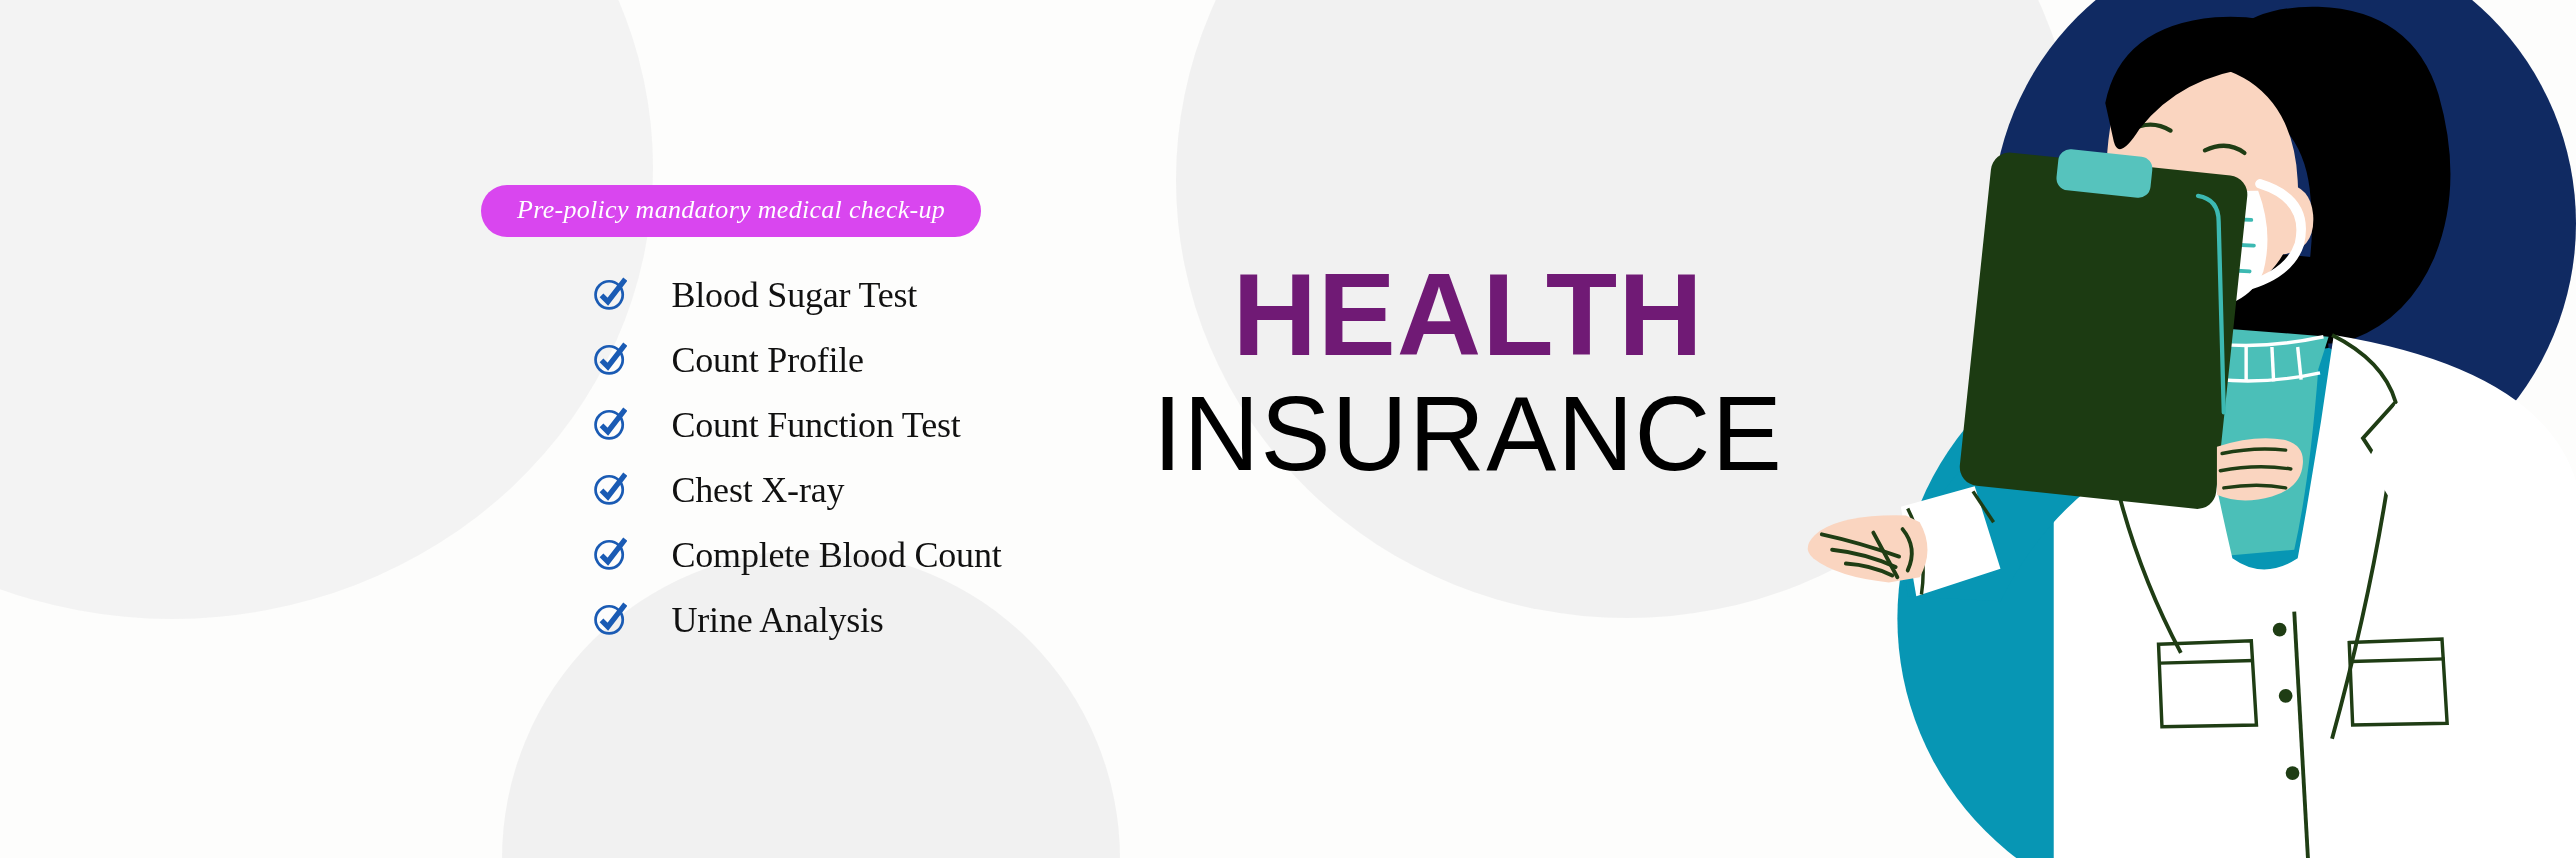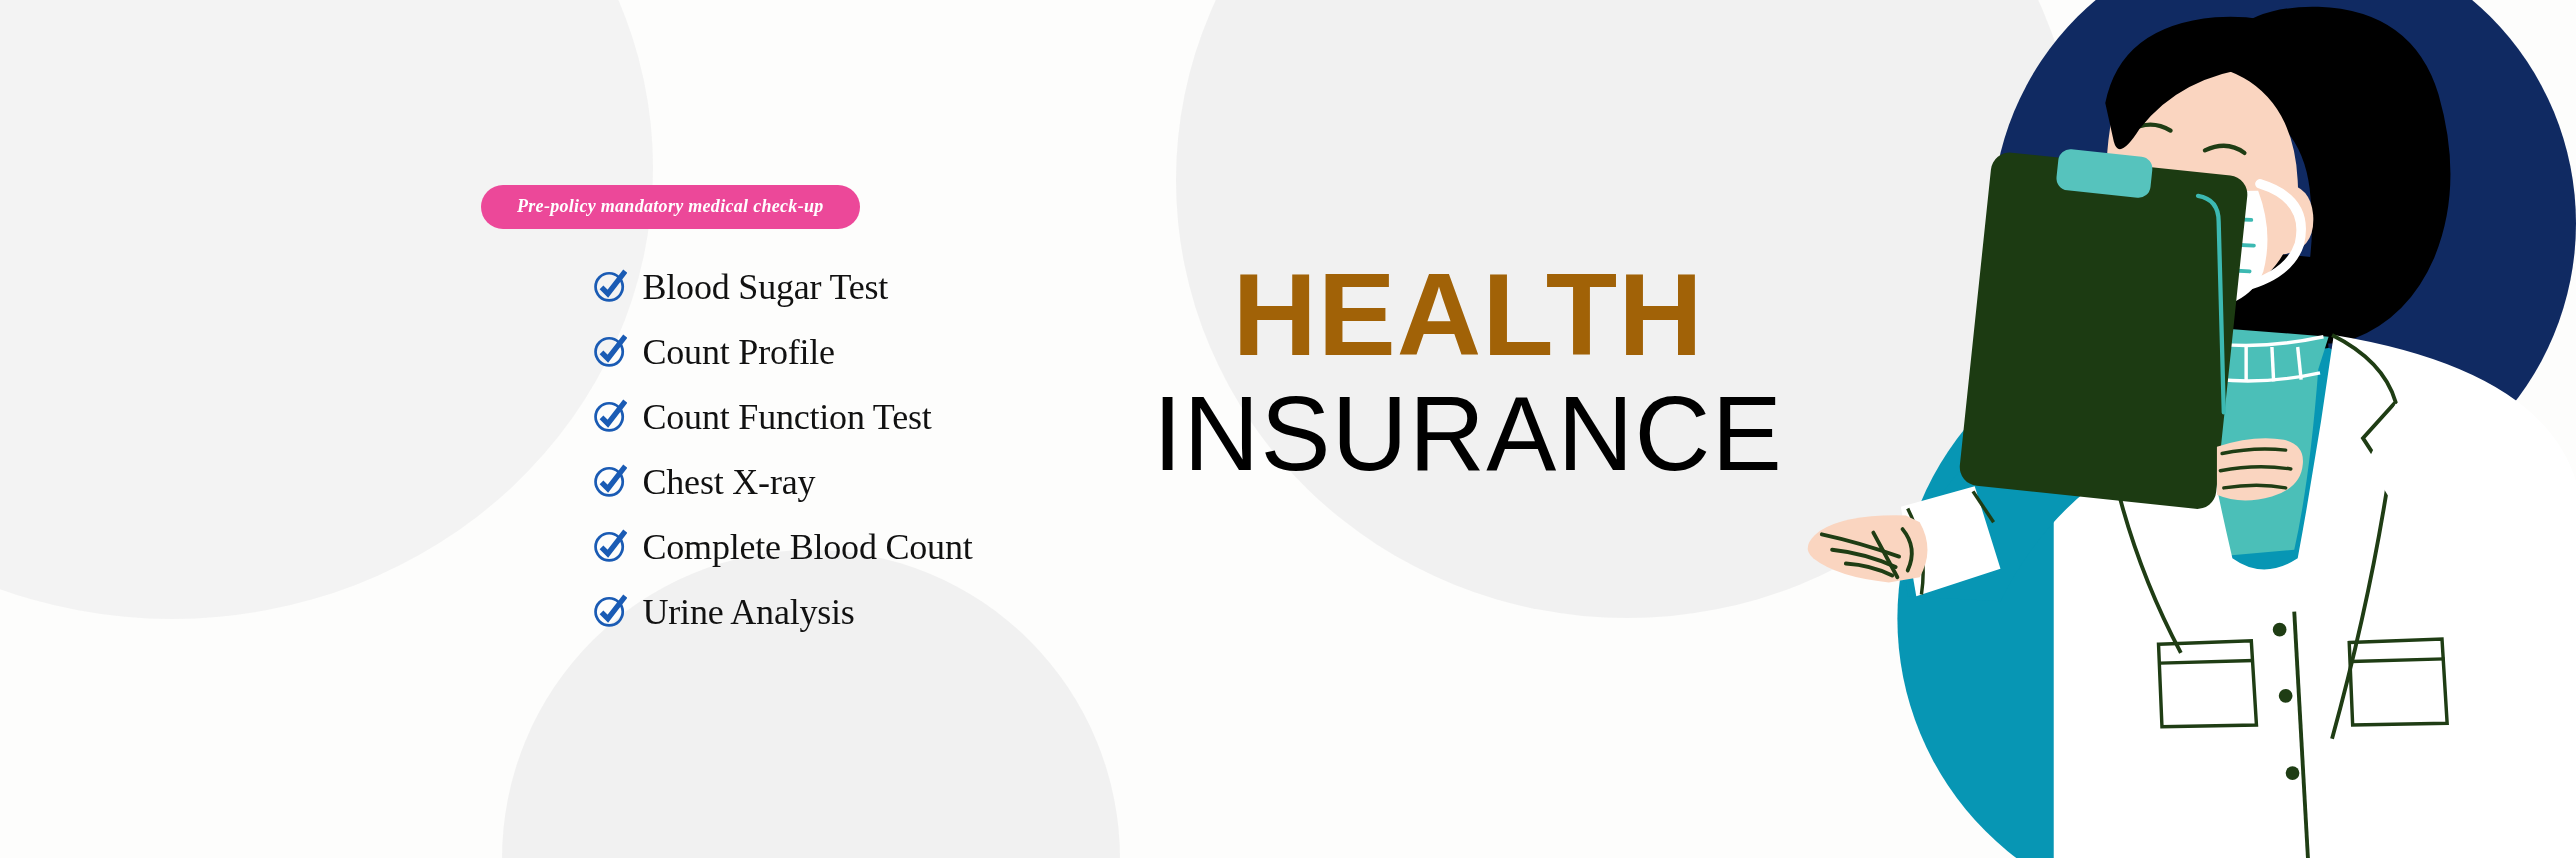--- a/index.html
+++ b/index.html
@@ -49,28 +49,28 @@
 
   
   .left-col {
     position: absolute;
     left: 481px;
     top: 185px;
     width: 635px;
   }
   .badge {
     display: inline-block;
-    background: #ec4899;
+    background: #d946ef;
     color: #ffffff;
     border-radius: 34px;
     padding: 12px 36px 13.7px 36px;
     font-family: "Liberation Serif", serif;
     font-style: italic;
-    font-weight: bold;
-    font-size: 18px;
+    font-weight: normal;
+    font-size: 26px;
     letter-spacing: 0.3px;
     white-space: nowrap;
     line-height: 1;
   }
 
   .check-list {
     list-style: none;
     margin: 26px 0 0 0;
     padding: 0;
   }
@@ -89,36 +89,37 @@
     position: relative;
     top: -1.7px;
   }
   .check-label {
     font-family: "Liberation Serif", serif;
     font-size: 36px;
     color: #111111;
     line-height: 1;
     white-space: nowrap;
     letter-spacing: -0.2px;
+    margin-left: 29px;
   }
 
   
   .headline {
     position: absolute;
     left: 1116px;
     top: 258px;
     width: 704px;
     text-align: center;
   }
   .headline-top {
     font-family: "Liberation Sans", sans-serif;
     font-weight: bold;
     font-size: 117px;
     line-height: .98;
-    color: #a16207;
+    color: #701a75;
     letter-spacing: 0.9px;
     display: block;
   }
   .headline-bottom {
     font-family: "Liberation Sans", sans-serif;
     font-weight: normal;
     font-size: 105px;
     line-height: 1.02;
     color: #000000;
     letter-spacing: 1.3px;

